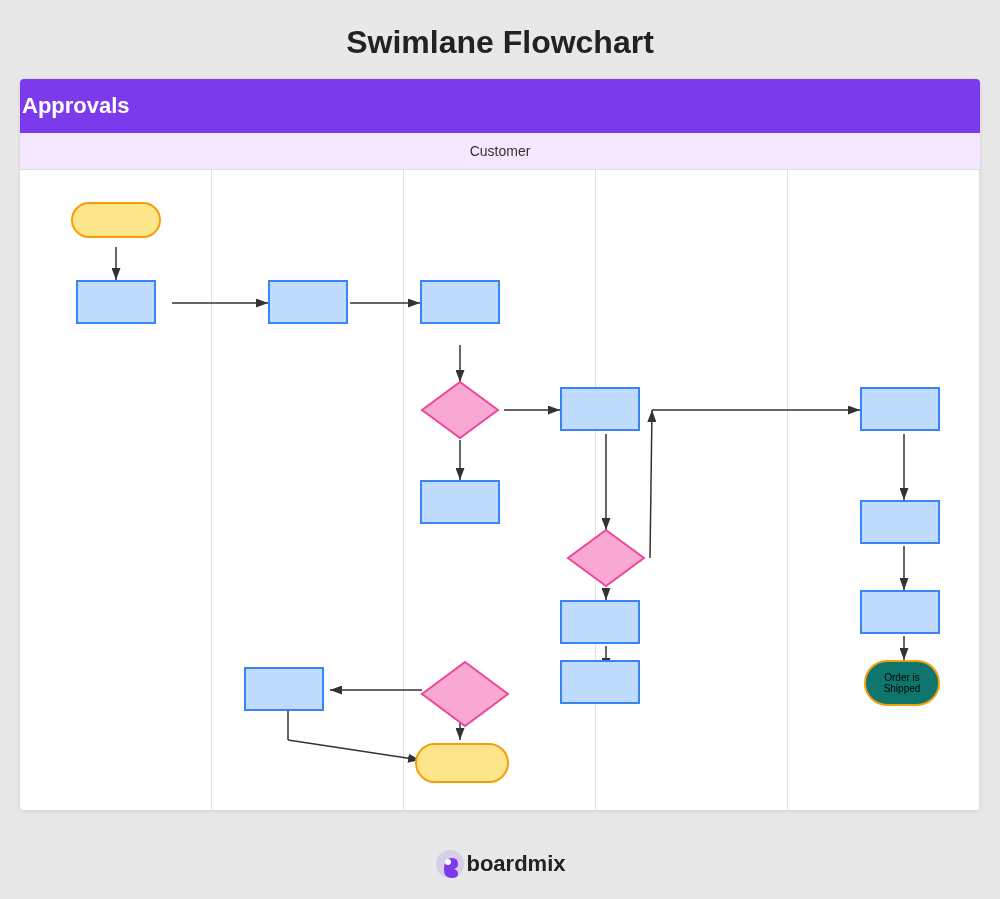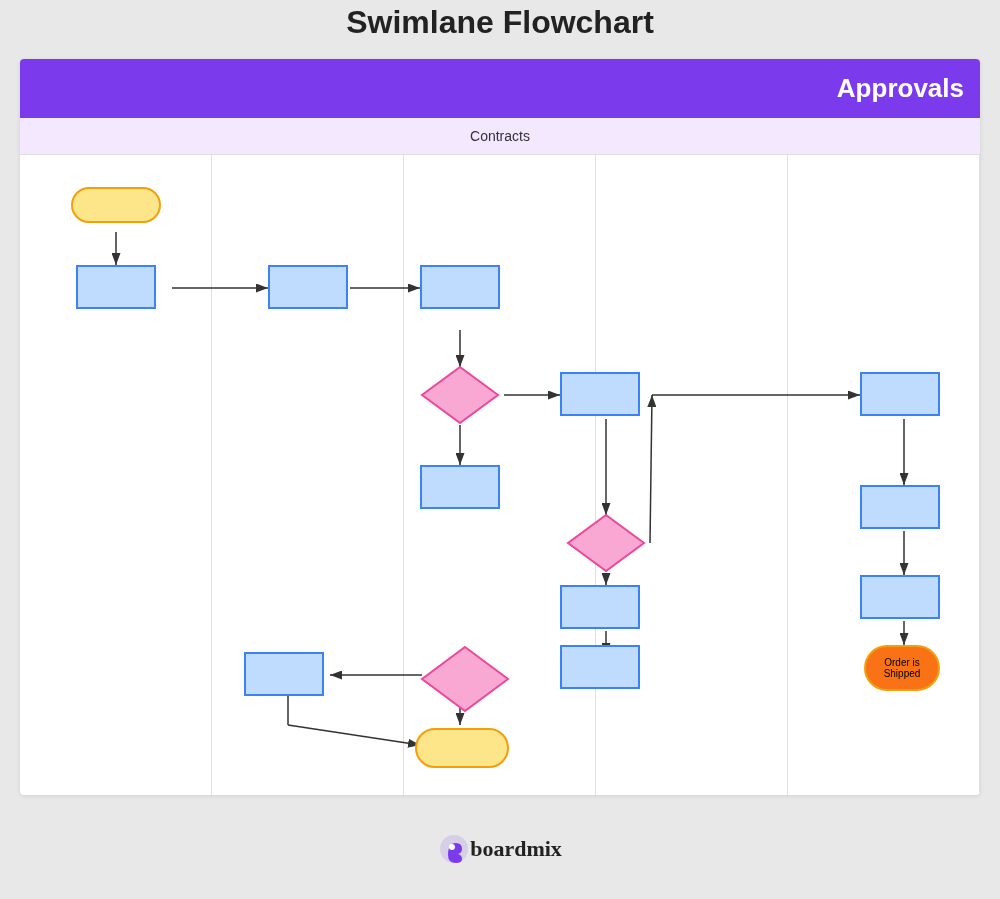--- a/index.html
+++ b/index.html
@@ -10,42 +10,42 @@
       flex-direction: column;
       align-items: center;
       min-height: 899px;
       width: 1000px;
     }
 
     .page-title {
       font-size: 32px;
       font-weight: bold;
       text-align: center;
-      padding: 4px 0 18px;
+      padding: 24px 0 18px;
       width: 100%;
       background: #e8e8e8;
       color: #222;
     }
 
     .diagram-container {
       background: #fff;
       width: 960px;
       margin: 0 auto 20px;
       border-radius: 4px;
       overflow: hidden;
       box-shadow: 0 1px 4px rgba(0,0,0,0.1);
     }
 
     .swimlane-header {
       background: #7c3aed;
       color: #fff;
-      text-align: right;
-      font-size: 26px;
+      text-align: left;
+      font-size: 22px;
       font-weight: bold;
-      padding: 14px 16px;
+      padding: 14px 2px;
     }
 
     .swimlane-columns {
       display: flex;
       border-bottom: 1px solid #ddd;
     }
 
     .swimlane-col-header {
       flex: 1;
       text-align: center;
@@ -118,56 +118,55 @@
     .pill-end {
       background: #fde68a;
       border: 2px solid #f59e0b;
       border-radius: 50px;
       width: 90px;
       height: 40px;
       font-size: 11px;
     }
 
     .pill-small {
-      background: #f97316;
+      background: #0f766e;
       border: 2px solid #f59e0b;
       border-radius: 50px;
       width: 76px;
       height: 44px;
       font-size: 10px;
       text-align: center;
     }
 
     .footer {
       display: flex;
       align-items: center;
       justify-content: center;
       gap: 0;
       padding: 18px 0 10px;
       font-size: 22px;
       font-weight: bold;
       color: #222;
-      font-family: Liberation Serif, serif;
     }
 
     .footer-logo {
       width: 32px;
       height: 32px;
     }
   </style>
 </head>
 <body>
 
 <div class="page-title">Swimlane Flowchart</div>
 
 <div class="diagram-container">
   <div class="swimlane-header">Approvals</div>
 
   <div class="swimlane-columns">
-    <div class="swimlane-col-header">Contracts</div>
+    <div class="swimlane-col-header">Customer</div>
   </div>
 
   <div class="swimlane-body">
 
     <div class="swimlane-lane"></div>
     <div class="swimlane-lane"></div>
     <div class="swimlane-lane"></div>
     <div class="swimlane-lane"></div>
     <div class="swimlane-lane"></div>
 

